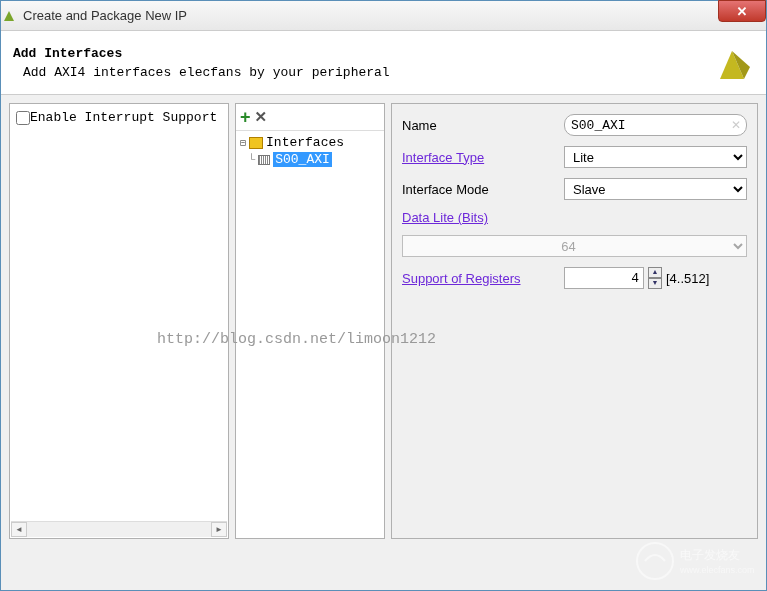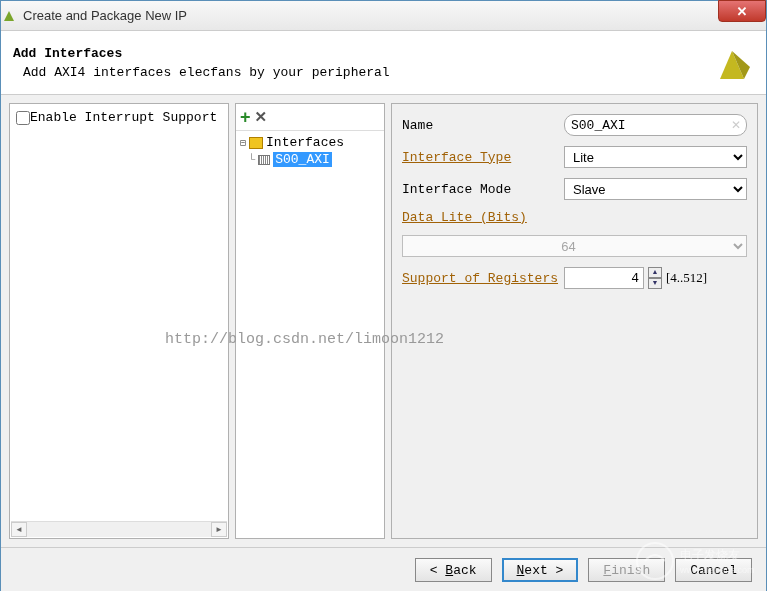--- a/index.html
+++ b/index.html
@@ -35,34 +35,34 @@
     .tree { padding: 4px; font-family: "Courier New", monospace; font-size: 13px; }
     .tree-root { display: flex; align-items: center; gap: 3px; }
     .tree-child { display: flex; align-items: center; gap: 3px; margin-left: 8px; margin-top: 2px; }
     .tree-folder { width: 14px; height: 12px; background: #f0c420; border: 1px solid #b08000; }
     .tree-connector { color: #999; font-size: 12px; }
     .tree-sel { background: #3399ff; color: white; padding: 0 2px; }
     .tree-box { color: #666; font-size: 10px; }
     .tree-if-icon { width: 12px; height: 10px; border: 1px solid #777; background: repeating-linear-gradient(90deg, #888 0, #888 1px, #fff 1px, #fff 2px); display: inline-block; }
     
     .form-row { display: flex; align-items: center; margin-bottom: 10px; }
-    .form-label { width: 162px; font-family: Liberation Mono, monospace; font-size: 13px; }
-    .form-label.link { color: #a16207; text-decoration: underline; cursor: pointer; }
+    .form-label { width: 162px; font-family: Liberation Sans, sans-serif; font-size: 13px; }
+    .form-label.link { color: #6d28d9; text-decoration: underline; cursor: pointer; }
     .form-input { flex: 1; }
     .text-input { width: 100%; height: 22px; border: 1px solid #aaa; padding: 2px 6px; font-family: "Courier New", monospace; font-size: 13px; background: #fff; border-radius: 10px; }
     .text-input-wrap { position: relative; flex: 1; }
     .clear-x { position: absolute; right: 6px; top: 4px; color: #ccc; font-size: 12px; cursor: pointer; }
     .select { width: 100%; height: 22px; border: 1px solid #aaa; padding: 2px 4px; font-family: Liberation Sans, sans-serif; font-size: 13px; background: #fff; }
     .spinner-wrap { display: flex; align-items: center; gap: 4px; flex: 1; }
     .spinner { width: 80px; height: 22px; border: 1px solid #aaa; text-align: right; padding: 2px 4px; font-family: "Courier New", monospace; font-size: 13px; }
     .spinner-btn { width: 14px; height: 22px; display: flex; flex-direction: column; }
     .spinner-btn div { height: 11px; border: 1px solid #888; background: #eee; font-size: 7px; text-align: center; line-height: 8px; color: #336; cursor: pointer; }
-    .range-hint { font-family: Liberation Serif, serif; font-size: 13px; }
+    .range-hint { font-family: Liberation Sans, sans-serif; font-size: 13px; }
     
-    .watermark { position: absolute; left: 164px; top: 330px; color: #999; font-family: "Courier New", monospace; font-size: 15px; pointer-events: none; }
+    .watermark { position: absolute; left: 156px; top: 330px; color: #999; font-family: "Courier New", monospace; font-size: 15px; pointer-events: none; }
     
     .footer { border-top: 1px solid #ccc; padding: 10px 14px; display: flex; justify-content: flex-end; gap: 10px; background: #f0f0f0; height: 44px; }
     .btn { height: 24px; padding: 0 14px; border: 1px solid #888; background: linear-gradient(#fafafa, #e4e4e4); font-family: "Courier New", monospace; font-size: 13px; cursor: pointer; }
     .btn.focused { border: 2px solid #3388cc; padding: 0 13px; }
     .btn u { text-decoration: underline; }
     .btn:disabled { color:#999; }
     
     .scrollbar-h { position: absolute; bottom: 1px; left: 1px; right: 1px; height: 16px; background: #f0f0f0; border-top: 1px solid #ddd; display: flex; }
     .sb-arrow { width: 16px; height: 15px; border: 1px solid #ccc; background: #f4f4f4; font-size: 8px; display: flex; align-items: center; justify-content: center; color: #666; cursor: pointer; }
     .sb-track { flex: 1; }
@@ -164,26 +164,20 @@
             <div>▲</div>
             <div>▼</div>
           </div>
           <span class="range-hint">[4..512]</span>
         </div>
       </div>
     </div>
 
   </div>
 
-  <div class="footer">
-    <button class="btn">&lt; <u>B</u>ack</button>
-    <button class="btn focused"><u>N</u>ext &gt;</button>
-    <button class="btn" disabled=""><u>F</u>inish</button>
-    <button class="btn">Cancel</button>
-  </div>
 
   <div class="watermark">http://blog.csdn.net/limoon1212</div>
 
   <svg class="logo-badge" viewBox="0 0 130 45">
     <circle cx="25" cy="22" r="18" fill="none" stroke="#fff" stroke-width="2" opacity="0.6"></circle>
     <path d="M15,22 Q25,10 35,22" fill="none" stroke="#fff" stroke-width="2" opacity="0.6"></path>
     <text x="50" y="20" fill="#fff" font-size="12" opacity="0.7">电子发烧友</text>
     <text x="50" y="34" fill="#fff" font-size="9" opacity="0.6">www.elecfans.com</text>
   </svg>
 </div>

